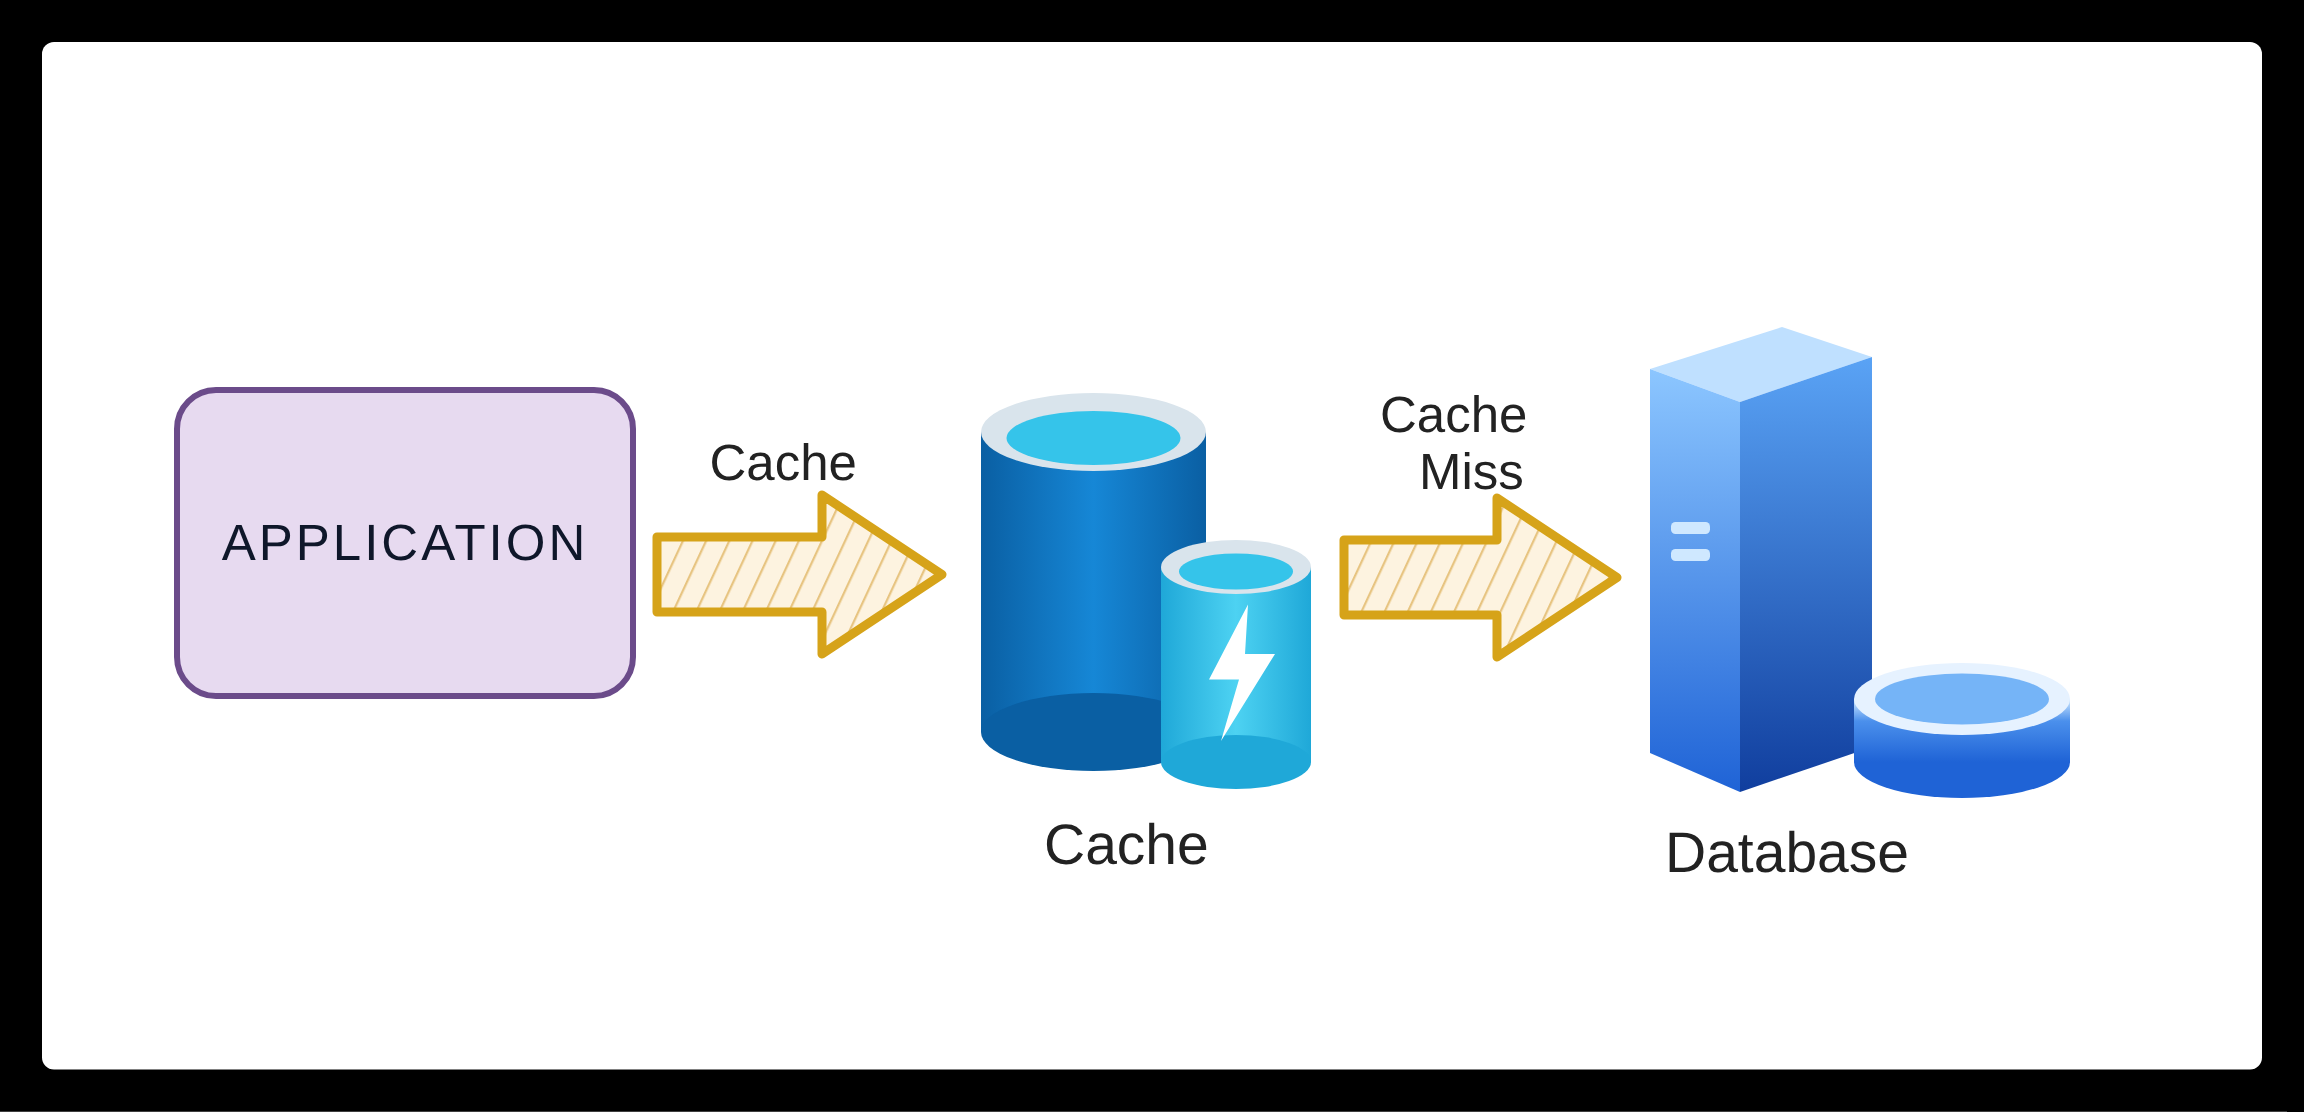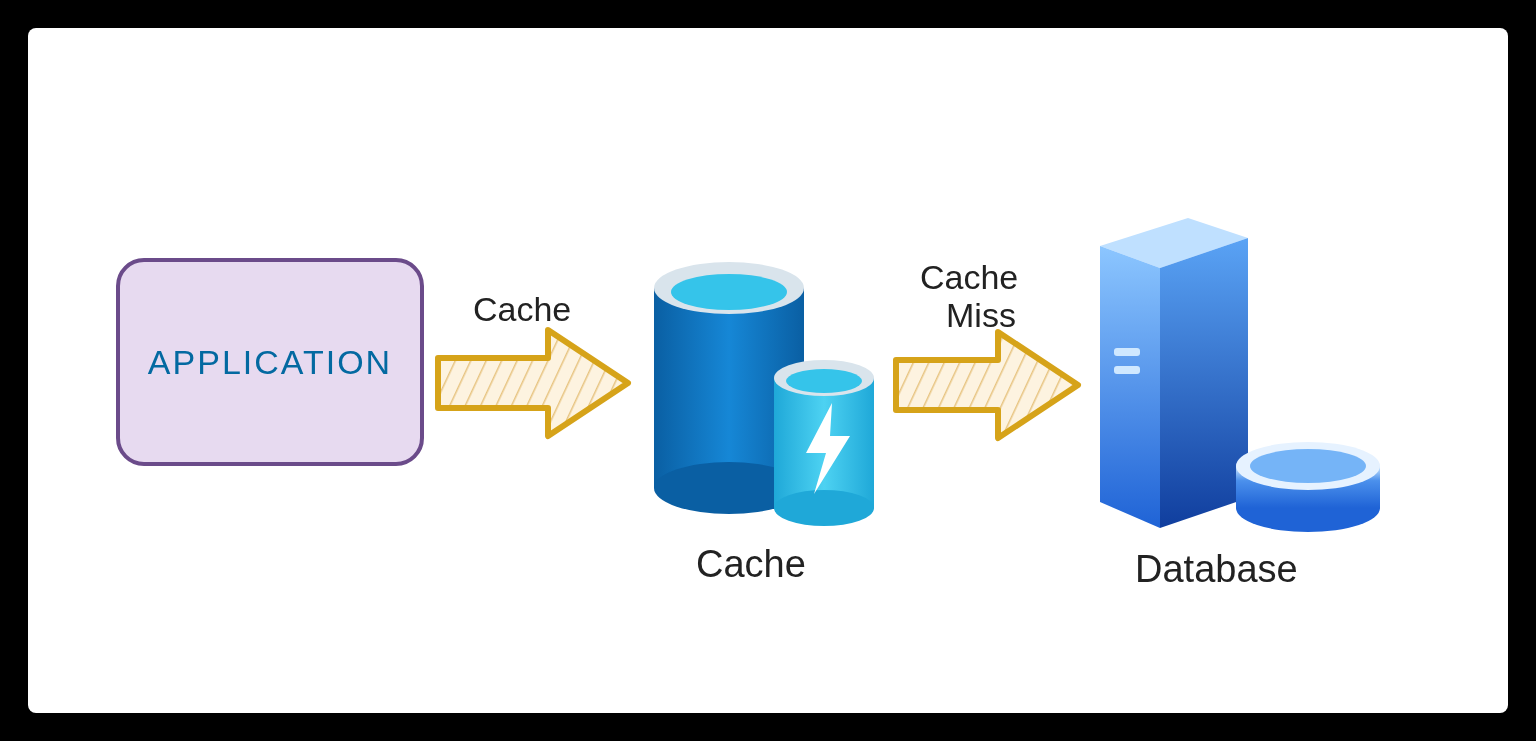--- a/index.html
+++ b/index.html
@@ -3,21 +3,21 @@
 <meta charset="utf-8">
 <style>
   html,body{margin:0;padding:0;width:1536px;height:741px;background:#000;font-family:"Segoe UI",Arial,sans-serif;overflow:hidden;}
   .paper{position:absolute;left:28px;top:28px;width:1480px;height:685px;background:#fff;border-radius:8px;}
   
   .paper::before{content:"";position:absolute;inset:-4px;border:3px solid rgba(0,0,0,0.05);border-radius:14px;}
   .lbl{position:absolute;font-size:34px;color:#222;white-space:nowrap;}
   .big{font-size:38px;}
   
   .app-box{position:absolute;left:88px;top:230px;width:300px;height:200px;background:#e7daf0;border:4px solid #6b4b8a;border-radius:28px;display:flex;align-items:center;justify-content:center;}
-  .app-box span{font-size:34px;letter-spacing:2px;color:#0369a1;}
+  .app-box span{font-size:34px;letter-spacing:2px;color:#0f172a;}
   
   .arrow{position:absolute;}
   .arrow svg{overflow:visible;}
   
   .cache-wrap{position:absolute;left:606px;top:210px;width:250px;height:290px;}
   
   .db-wrap{position:absolute;left:1042px;top:170px;width:320px;height:340px;}
 </style>
 </head>
 <body>
@@ -112,15 +112,15 @@
 
       <rect x="44" y="150" width="26" height="8" rx="3" fill="#cfe8ff"></rect>
       <rect x="44" y="168" width="26" height="8" rx="3" fill="#cfe8ff"></rect>
 
       <ellipse cx="238" cy="310" rx="72" ry="24" fill="#1f63d6"></ellipse>
       <rect x="166" y="268" width="144" height="42" fill="url(#diskG)"></rect>
       <ellipse cx="238" cy="268" rx="72" ry="24" fill="#e6f2ff"></ellipse>
       <ellipse cx="238" cy="268" rx="58" ry="17" fill="#75b4f7"></ellipse>
     </svg>
   </div>
-  <div class="lbl big" style="left:1082px;top:520px;margin-left:25px;">Database</div>
+  <div class="lbl big" style="left:1082px;top:520px;">Database</div>
 
 </div>
 
 </body></html>

